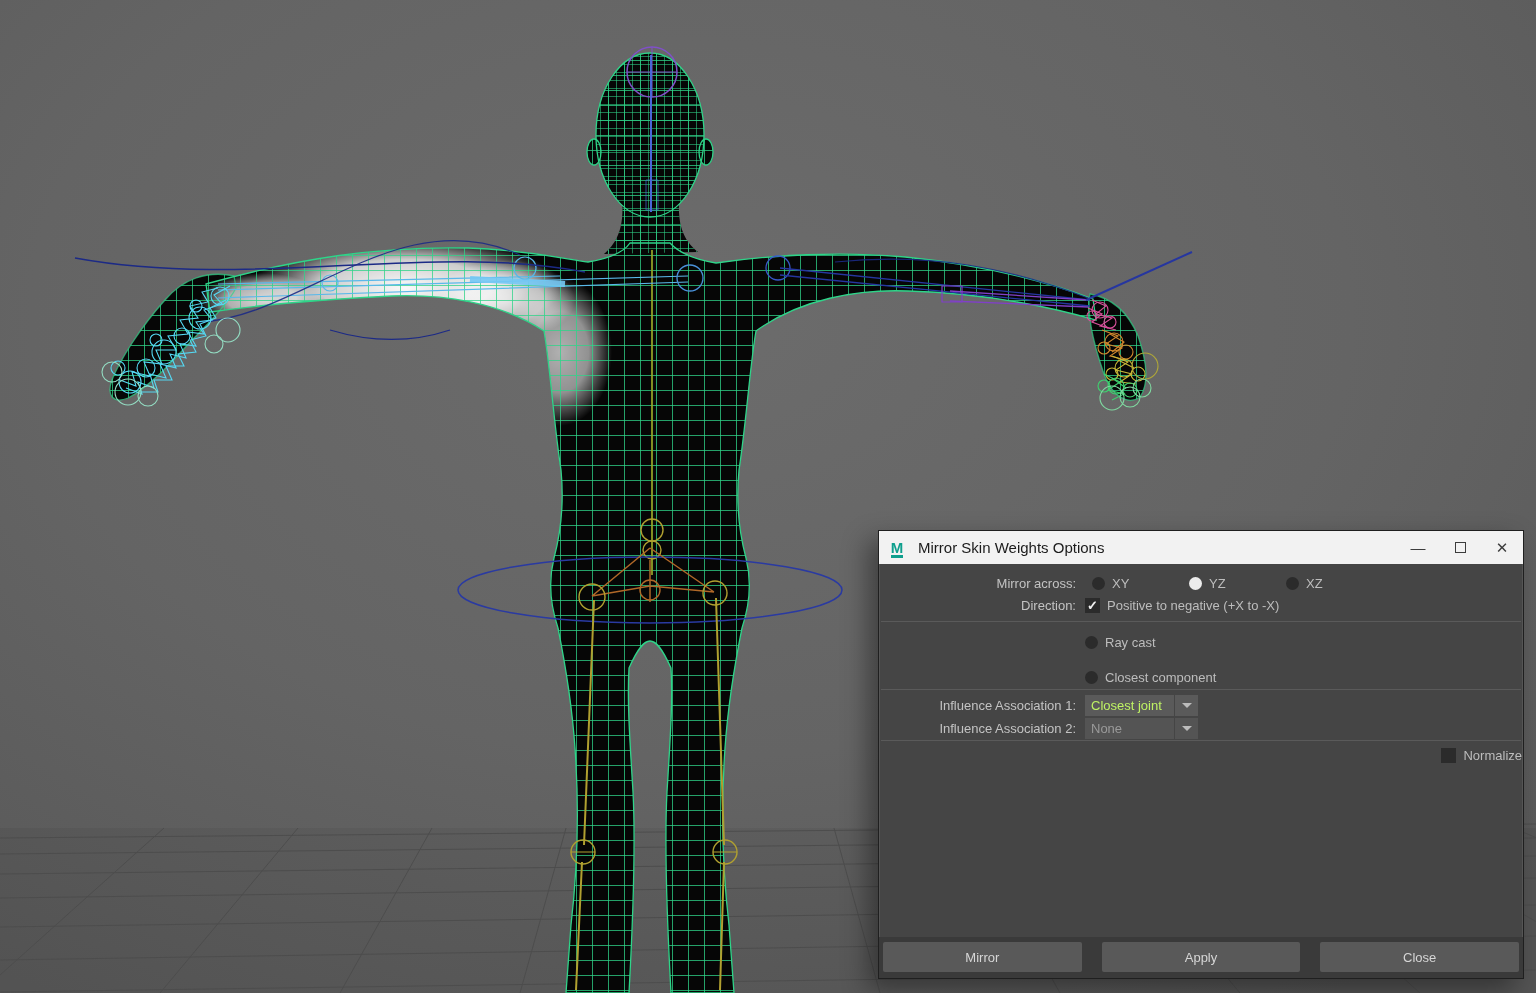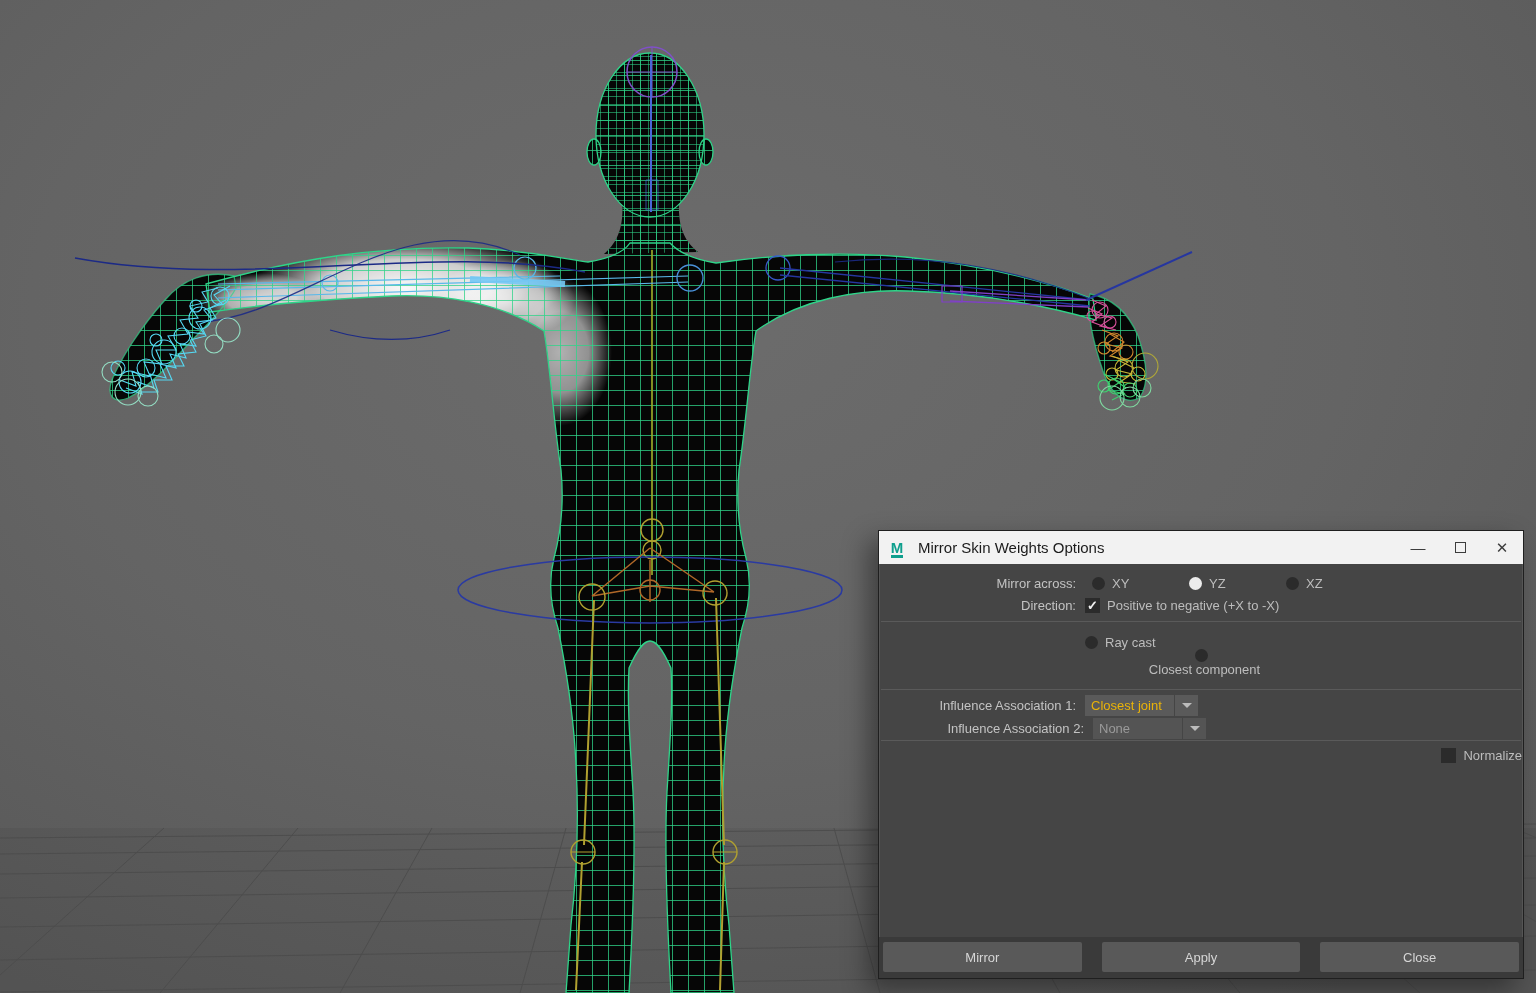--- a/index.html
+++ b/index.html
@@ -36,21 +36,21 @@
   .flabel { width:205px; text-align:right; padding-right:9px; flex:0 0 auto; color:#c3c3c3; }
   .radio { width:13px; height:13px; border-radius:50%; background:#2b2b2b; flex:0 0 auto; }
   .radio.on { background:#ececec; }
   .radio-pair { display:flex; align-items:center; width:97px; }
   .radio-pair span { margin-left:7px; }
   .checkbox { width:15px; height:15px; background:#2b2b2b; flex:0 0 auto;
     display:flex; align-items:center; justify-content:center;
     color:#f2f2f2; font-size:13px; font-weight:bold; line-height:1; }
   .cb-label { margin-left:7px; }
   .dropdown { display:flex; height:21px; }
-  .dd-value { width:89px; background:#5a5a5a; color:#eab308; font-size:13px;
+  .dd-value { width:89px; background:#5a5a5a; color:#bef264; font-size:13px;
     display:flex; align-items:center; padding-left:6px; }
   .dd-arrow { width:23px; background:#5a5a5a; margin-left:1px;
     display:flex; align-items:center; justify-content:center; }
   .dd-arrow i { display:block; width:0; height:0; border-left:5px solid transparent;
     border-right:5px solid transparent; border-top:5px solid #bcbcbc; }
   .dropdown.disabled .dd-value { color:#9a9a9a; background:#545454; }
   .dropdown.disabled .dd-arrow { background:#545454; }
 
   #dialog-footer { flex:0 0 41px; background:#3a3a3a; display:flex; gap:20px;
     padding:5px 4px 6px 4px; }
@@ -285,39 +285,39 @@
         </span>
       </div>
 
       <div class="sep" style="top:57px;"></div>
 
       <div class="frow" style="top:68px; height:20px;">
         <span class="flabel"></span>
         <span class="radio"></span>
         <span class="cb-label">Ray cast</span>
       </div>
-      <div class="frow" style="top:85px; height:20px;flex-direction:column;">
+      <div class="frow" style="top:103px; height:20px;">
         <span class="flabel"></span>
         <span class="radio"></span>
         <span class="cb-label">Closest component</span>
       </div>
 
       <div class="sep" style="top:125px;"></div>
 
       <div class="frow" style="top:131px; height:21px;">
         <span class="flabel">Influence Association 1:</span>
         <span class="dropdown">
           <span class="dd-value">Closest joint</span>
           <span class="dd-arrow">
               <i></i>
             </span>
         </span>
       </div>
 
-      <div class="frow" style="top:154px; height:21px;padding-left:8px;">
+      <div class="frow" style="top:154px; height:21px;">
         <span class="flabel">Influence Association 2:</span>
         <span class="dropdown disabled">
           <span class="dd-value">None</span>
           <span class="dd-arrow">
               <i></i>
             </span>
         </span>
       </div>
 
       <div class="sep" style="top:176px;"></div>

